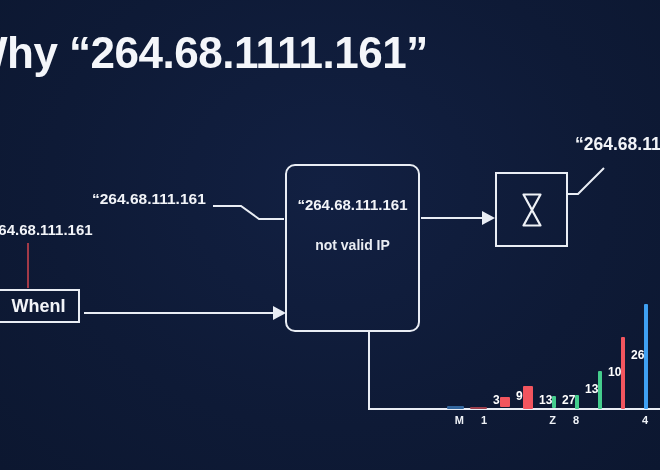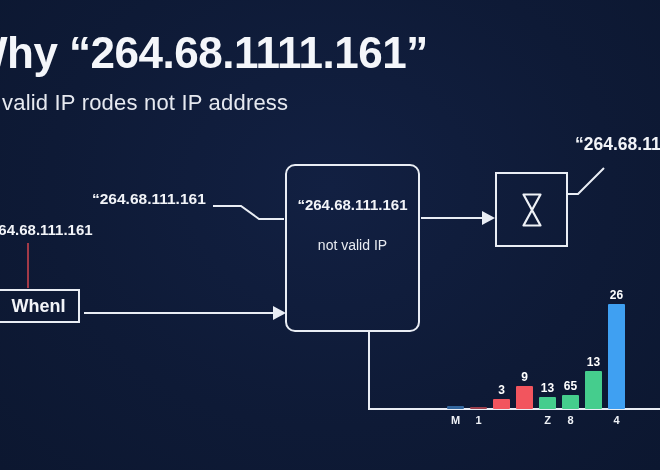--- a/index.html
+++ b/index.html
@@ -32,48 +32,47 @@
     display:flex;align-items:center;justify-content:center;
     font-size:18px;font-weight:bold;
   }
   .center-box{
     left:285px;top:164px;width:135px;height:168px;
     border-radius:10px;
     display:flex;flex-direction:column;align-items:center;
     padding-top:31px;row-gap:24px;
   }
   .center-box .cline{font-size:15px;font-weight:bold;line-height:16px;white-space:nowrap;}
-  .center-box .cline.small{font-size:14px;font-weight:400;color:#e9ecf2;}
+  .center-box .cline.small{font-size:14px;font-weight:700;color:#e9ecf2;}
   .hourglass-box{
     left:495px;top:172px;width:73px;height:75px;
     display:flex;align-items:center;justify-content:center;
   }
   .overlay{position:absolute;left:0;top:0;width:660px;height:470px;pointer-events:none;}
   .bars{
     position:absolute;left:447px;bottom:61px;height:135px;
     display:flex;align-items:flex-end;gap:6px;
   }
   .barwrap{
     position:relative;width:17px;
-    display:flex;flex-direction:column;align-items:center;justify-content:flex-end;
+    display:flex;flex-direction:row;align-items:center;justify-content:flex-end;
   }
   .barwrap .val{font-size:12px;font-weight:bold;color:#fff;margin-bottom:3px;line-height:12px;}
   .barwrap .bar{width:100%;border-radius:1px;}
   .barwrap .xlab{
     position:absolute;top:100%;margin-top:6px;
     font-size:11px;font-weight:bold;color:#eef1f6;line-height:11px;
   }
 </style>
 </head>
 <body>
 
 <div class="canvas">
 
   <div class="title">Why “264.68.1111.161”</div>
-  <div class="subtitle">valid IP rodes not IP address</div>
 
   <svg class="overlay" viewBox="0 0 660 470">
     <line x1="28" y1="243" x2="28" y2="288" stroke="#a23a48" stroke-width="2"></line>
     <line x1="84" y1="313" x2="273" y2="313" stroke="#e9edf4" stroke-width="2"></line>
     <polygon points="273,306 273,320 286,313" fill="#e9edf4"></polygon>
     <polyline points="213,206 241,206 259,219 284,219" fill="none" stroke="#e9edf4" stroke-width="2"></polyline>
     <line x1="421" y1="218" x2="482" y2="218" stroke="#e9edf4" stroke-width="2"></line>
     <polygon points="482,211 482,225 495,218" fill="#e9edf4"></polygon>
     <polyline points="567,194 578,194 604,168" fill="none" stroke="#e9edf4" stroke-width="2"></polyline>
     <polyline points="369,332 369,409 660,409" fill="none" stroke="#e9edf4" stroke-width="2"></polyline>
@@ -116,27 +115,31 @@
       <div class="barwrap">
         <span class="val">9</span>
         <div class="bar" style="height: 23px; background: rgb(242, 85, 94);"></div>
       </div>
       <div class="barwrap">
         <span class="val">13</span>
         <div class="bar" style="height: 12px; background: rgb(69, 205, 141);"></div>
         <span class="xlab">Z</span>
       </div>
       <div class="barwrap">
-        <span class="val">65</span>
+        <span class="val">27</span>
         <div class="bar" style="height: 14px; background: rgb(69, 205, 141);"></div>
         <span class="xlab">8</span>
       </div>
       <div class="barwrap">
         <span class="val">13</span>
         <div class="bar" style="height: 38px; background: rgb(69, 205, 141);"></div>
+      </div>
+      <div class="barwrap">
+        <span class="val">10</span>
+        <div class="bar" style="height: 72px; background: rgb(242, 85, 94);"></div>
       </div>
       <div class="barwrap">
         <span class="val">26</span>
         <div class="bar" style="height: 105px; background: rgb(63, 160, 242);"></div>
         <span class="xlab">4</span>
       </div>
     </div>
 
 </div>
 

